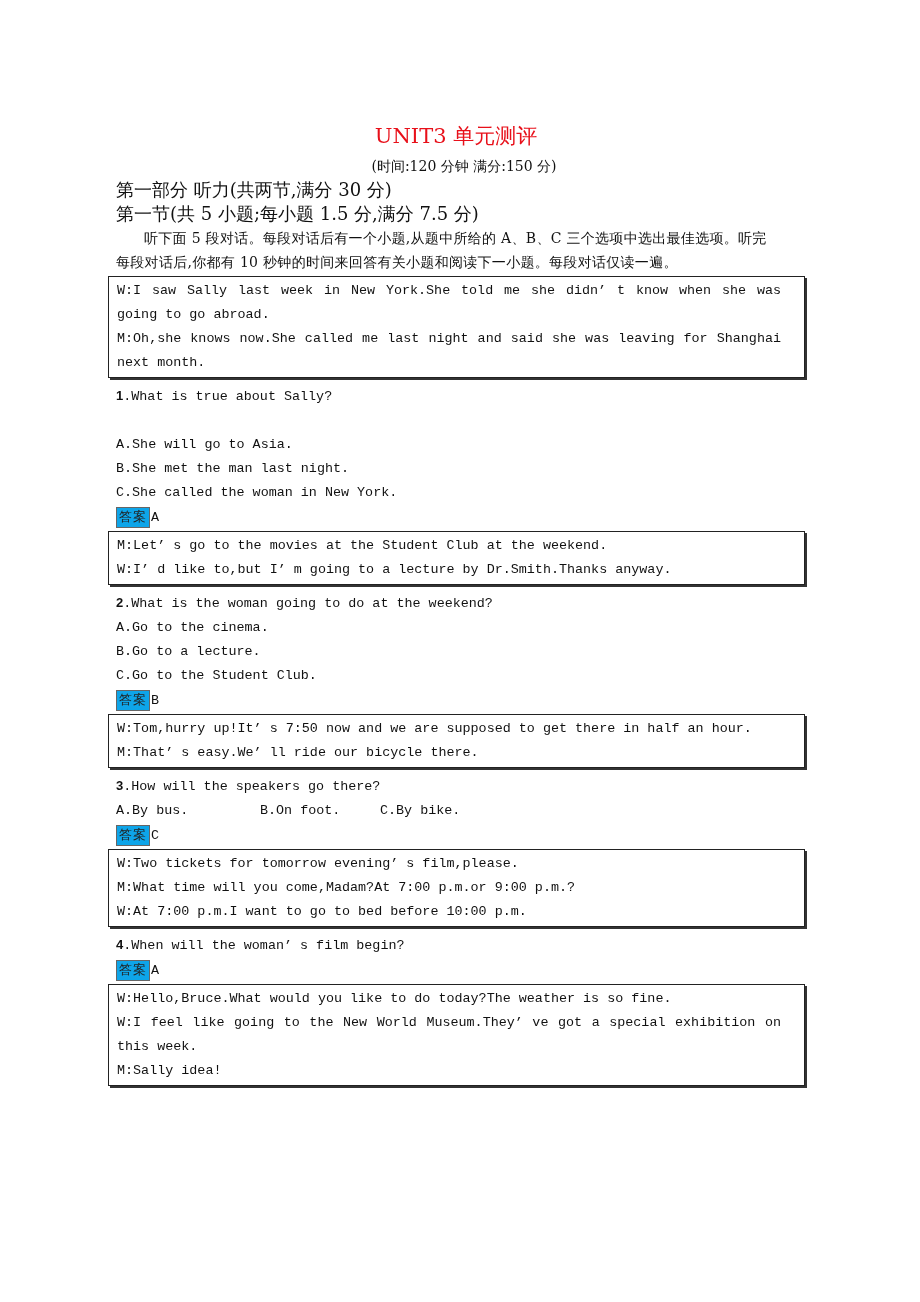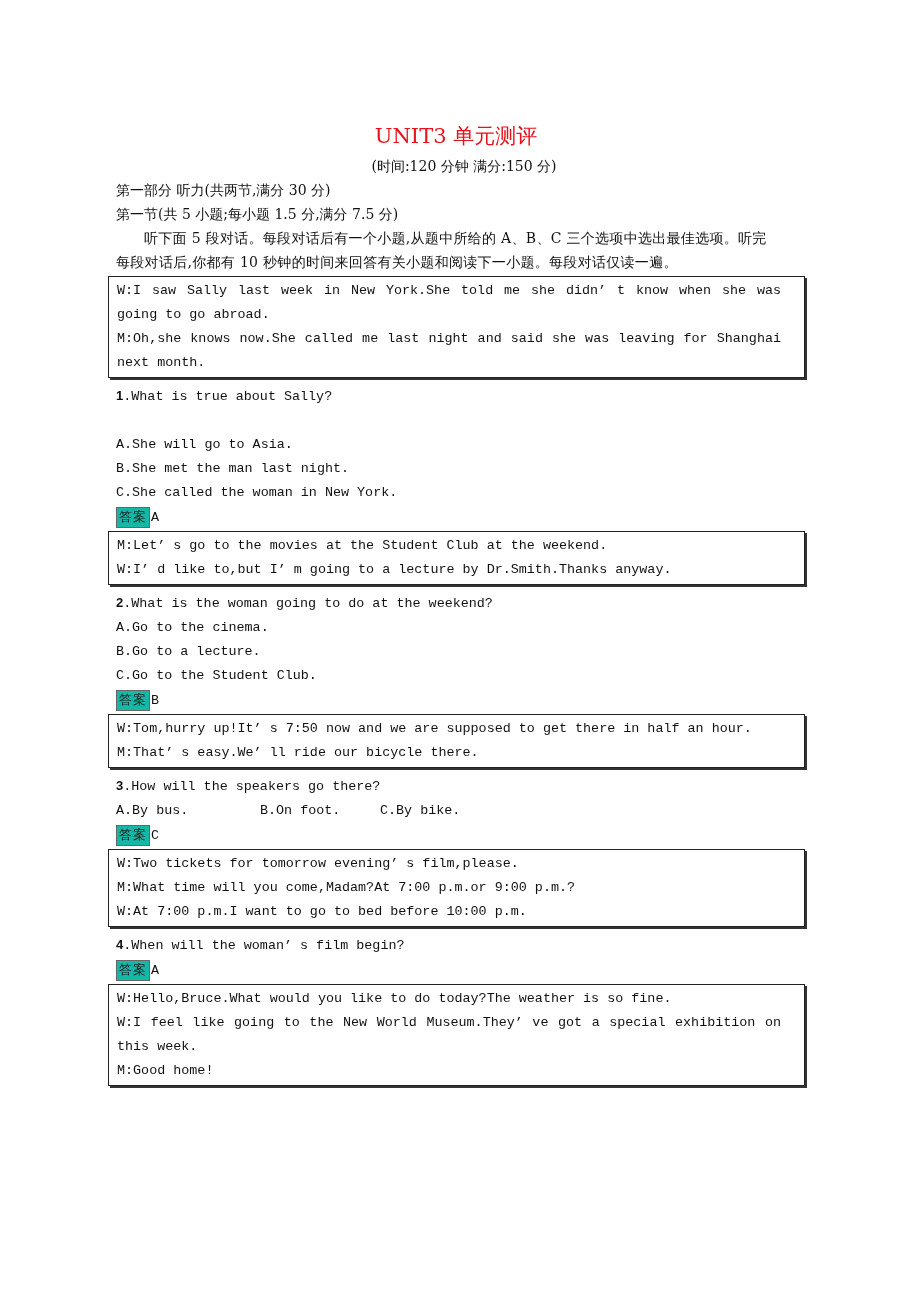--- a/index.html
+++ b/index.html
@@ -31,21 +31,21 @@
     font-weight: normal;
     letter-spacing: 0px;
   }
   .subtitle {
     text-align: center;
     font-size: 14px;
     line-height: 24px;
     margin-left: 28px;
   }
   .line {
-    font-size: 14px;
+    font-size: 18px;
     line-height: 24px;
     white-space: nowrap;
   }
   .para {
     font-size: 14px;
     line-height: 24px;
     text-indent: 28px;
     letter-spacing: 0.3px;
     margin-right: 6px;
   }
@@ -94,21 +94,21 @@
     align-items: center;
     height: 24px;
   }
   .answer-label {
     display: inline-block;
     font-family: "DejaVu Sans", "Liberation Sans", sans-serif;
     font-size: 13px;
     line-height: 18px;
     height: 19px;
     padding: 0 2px;
-    background: #14b8a6;
+    background: #0ea5e9;
     border: 1px solid #666666;
     color: #222222;
     letter-spacing: 1px;
   }
   .answer-value {
     font-family: "Liberation Mono", "DejaVu Sans Mono", monospace;
     font-size: 13.4px;
     margin-left: 1px;
   }
 </style>
@@ -180,16 +180,16 @@
     <span class="q-num">4</span><span>.When will the woman’ s film begin?</span>
   </div>
   <div class="answer">
     <span class="answer-label">答案</span>
       <span class="answer-value">A</span>
   </div>
 
   <div class="dialog">
     <div class="mono">W:Hello,Bruce.What would you like to do today?The weather is so fine.</div>
     <div class="mono">W:I feel like going to the New World Museum.They’ ve got a special exhibition on this week.</div>
-    <div class="mono">M:Good home!</div>
+    <div class="mono">M:Sally idea!</div>
   </div>
 
 </div>
 
 </body></html>

